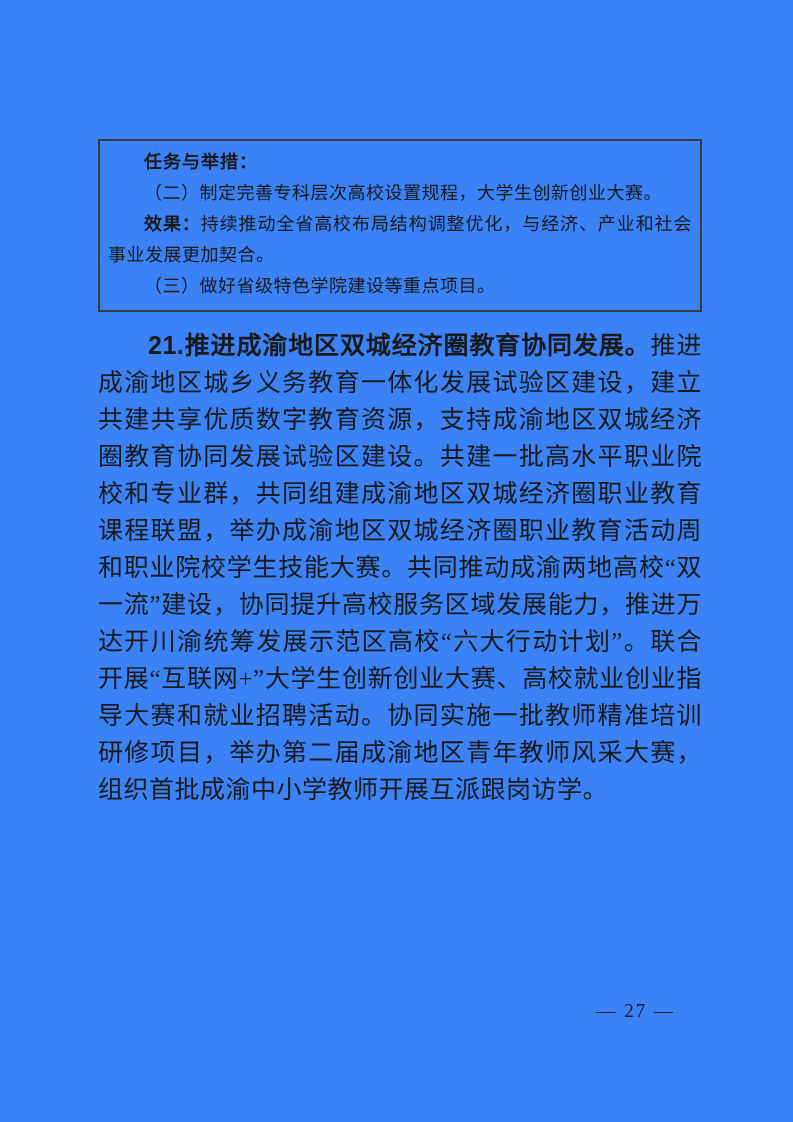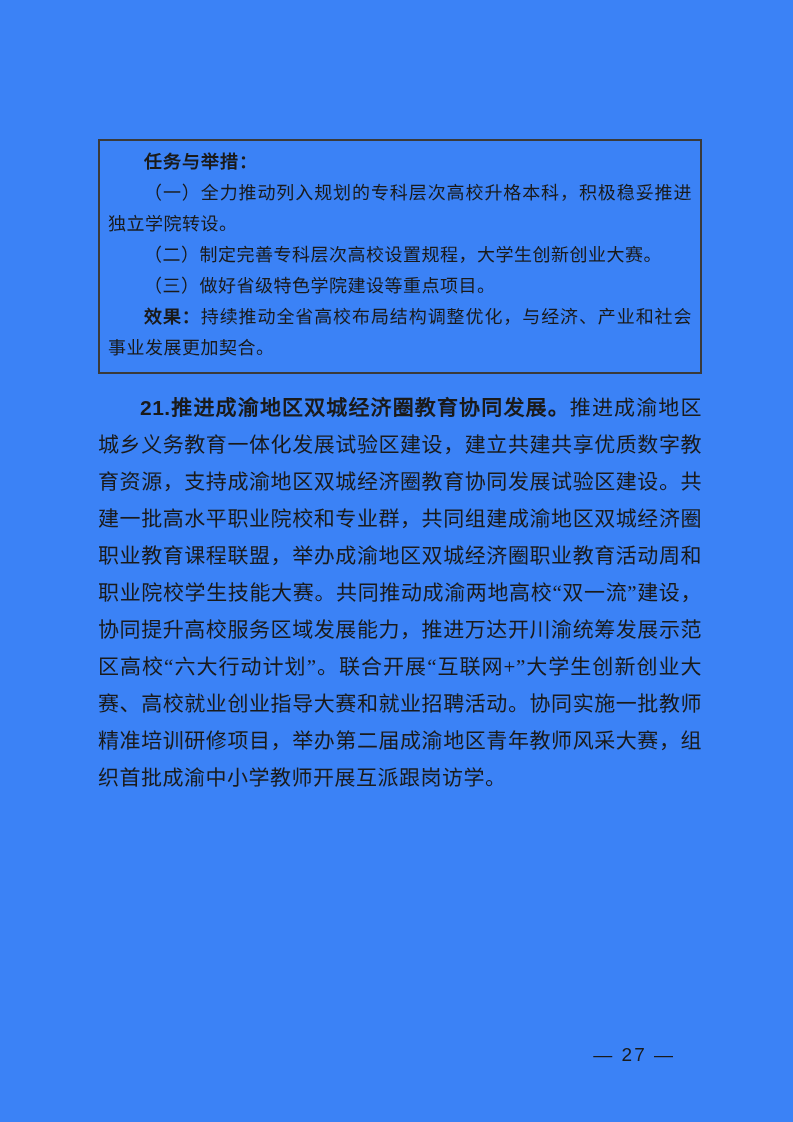--- a/index.html
+++ b/index.html
@@ -48,54 +48,52 @@
   .box-label {
     font-weight: 700;
     font-family: "Liberation Sans", "DejaVu Sans", sans-serif;
   }
   
   .body-text {
     margin-top: 15px;
   }
   .para {
     margin: 0 0 8px 0;
-    font-size: 21px;
+    font-size: 25px;
     line-height: 37px;
     text-indent: 2em;
     text-align: justify;
     letter-spacing: 0.5px;
   }
   .para-lead {
     font-weight: 700;
     font-family: "Liberation Sans", "DejaVu Sans", sans-serif;
   }
   
   .page-number {
     position: absolute;
     top: 1000px;
     right: 118px;
     font-size: 19px;
     letter-spacing: 2px;
     color: #1a1a1a;
-    font-family: Liberation Sans, sans-serif;
-    margin-top: 44px;
+    font-family: Liberation Serif, serif;
   }
 </style>
 </head>
 <body>
 
 <div class="page">
   <div class="content">
 
     <div class="task-box">
       <p class="box-title">任务与举措：</p>
-      <p class="box-p">（一）全力推动列入规划的专科层次高校升格本科，积极稳妥推进独立学院转设。</p>
       <p class="box-p">（二）制定完善专科层次高校设置规程，大学生创新创业大赛。</p>
+      <p class="box-p"><span class="box-label">效果：</span><span>持续推动全省高校布局结构调整优化，与经济、产业和社会事业发展更加契合。</span></p>
       <p class="box-p">（三）做好省级特色学院建设等重点项目。</p>
-      <p class="box-p"><span class="box-label">效果：</span><span>持续推动全省高校布局结构调整优化，与经济、产业和社会事业发展更加契合。</span></p>
     </div>
 
     <div class="body-text">
       <p class="para"><span class="para-lead">21.推进成渝地区双城经济圈教育协同发展。</span><span>推进成渝地区城乡义务教育一体化发展试验区建设，建立共建共享优质数字教育资源，支持成渝地区双城经济圈教育协同发展试验区建设。共建一批高水平职业院校和专业群，共同组建成渝地区双城经济圈职业教育课程联盟，举办成渝地区双城经济圈职业教育活动周和职业院校学生技能大赛。共同推动成渝两地高校“双一流”建设，协同提升高校服务区域发展能力，推进万达开川渝统筹发展示范区高校“六大行动计划”。联合开展“互联网+”大学生创新创业大赛、高校就业创业指导大赛和就业招聘活动。协同实施一批教师精准培训研修项目，举办第二届成渝地区青年教师风采大赛，组织首批成渝中小学教师开展互派跟岗访学。</span></p>
     </div>
 
   </div>
 
   <div class="page-number">— 27 —</div>
 </div>

